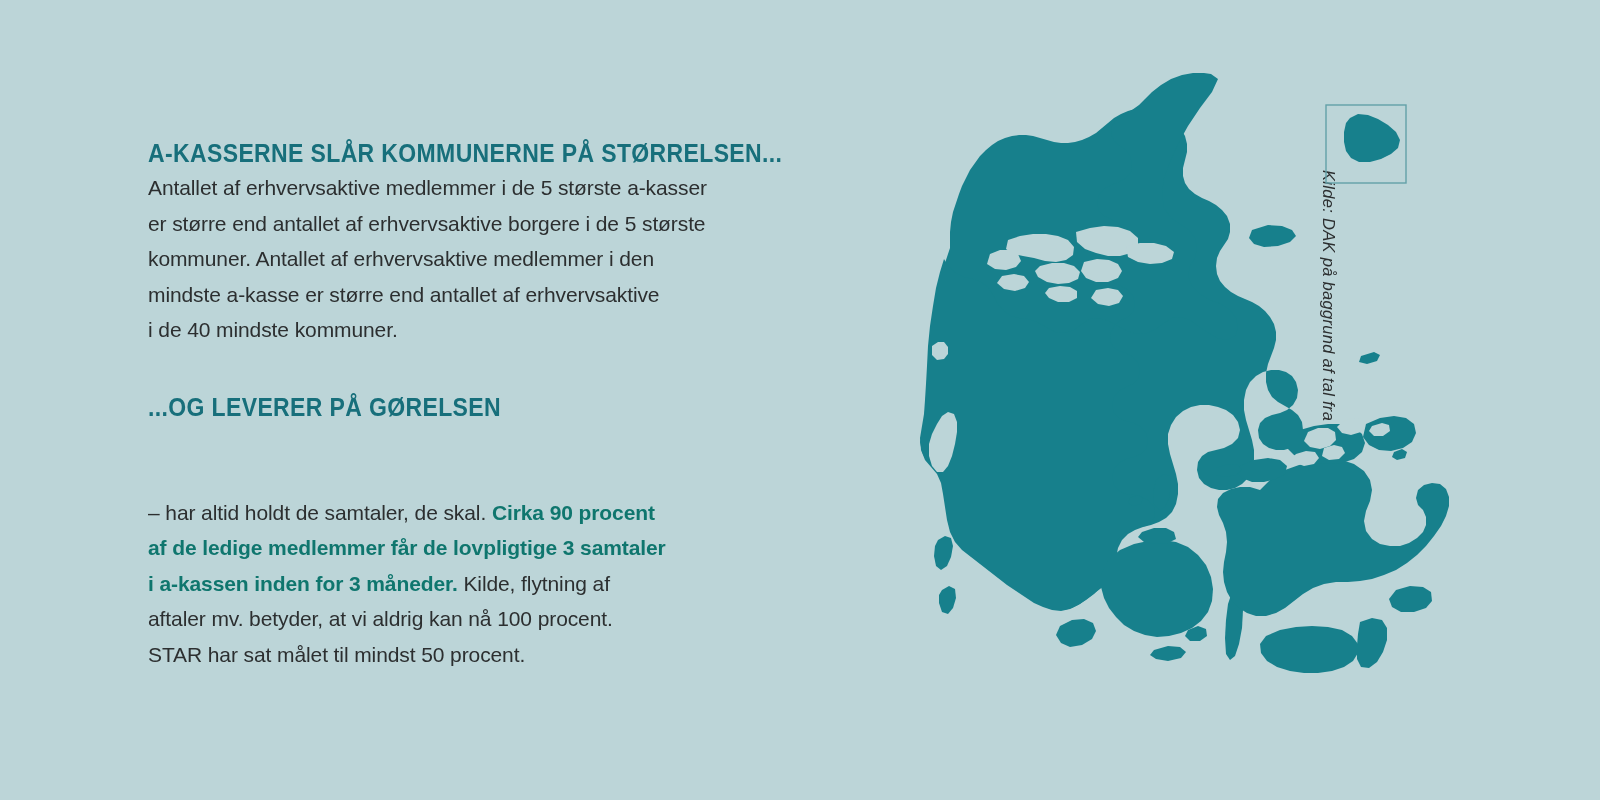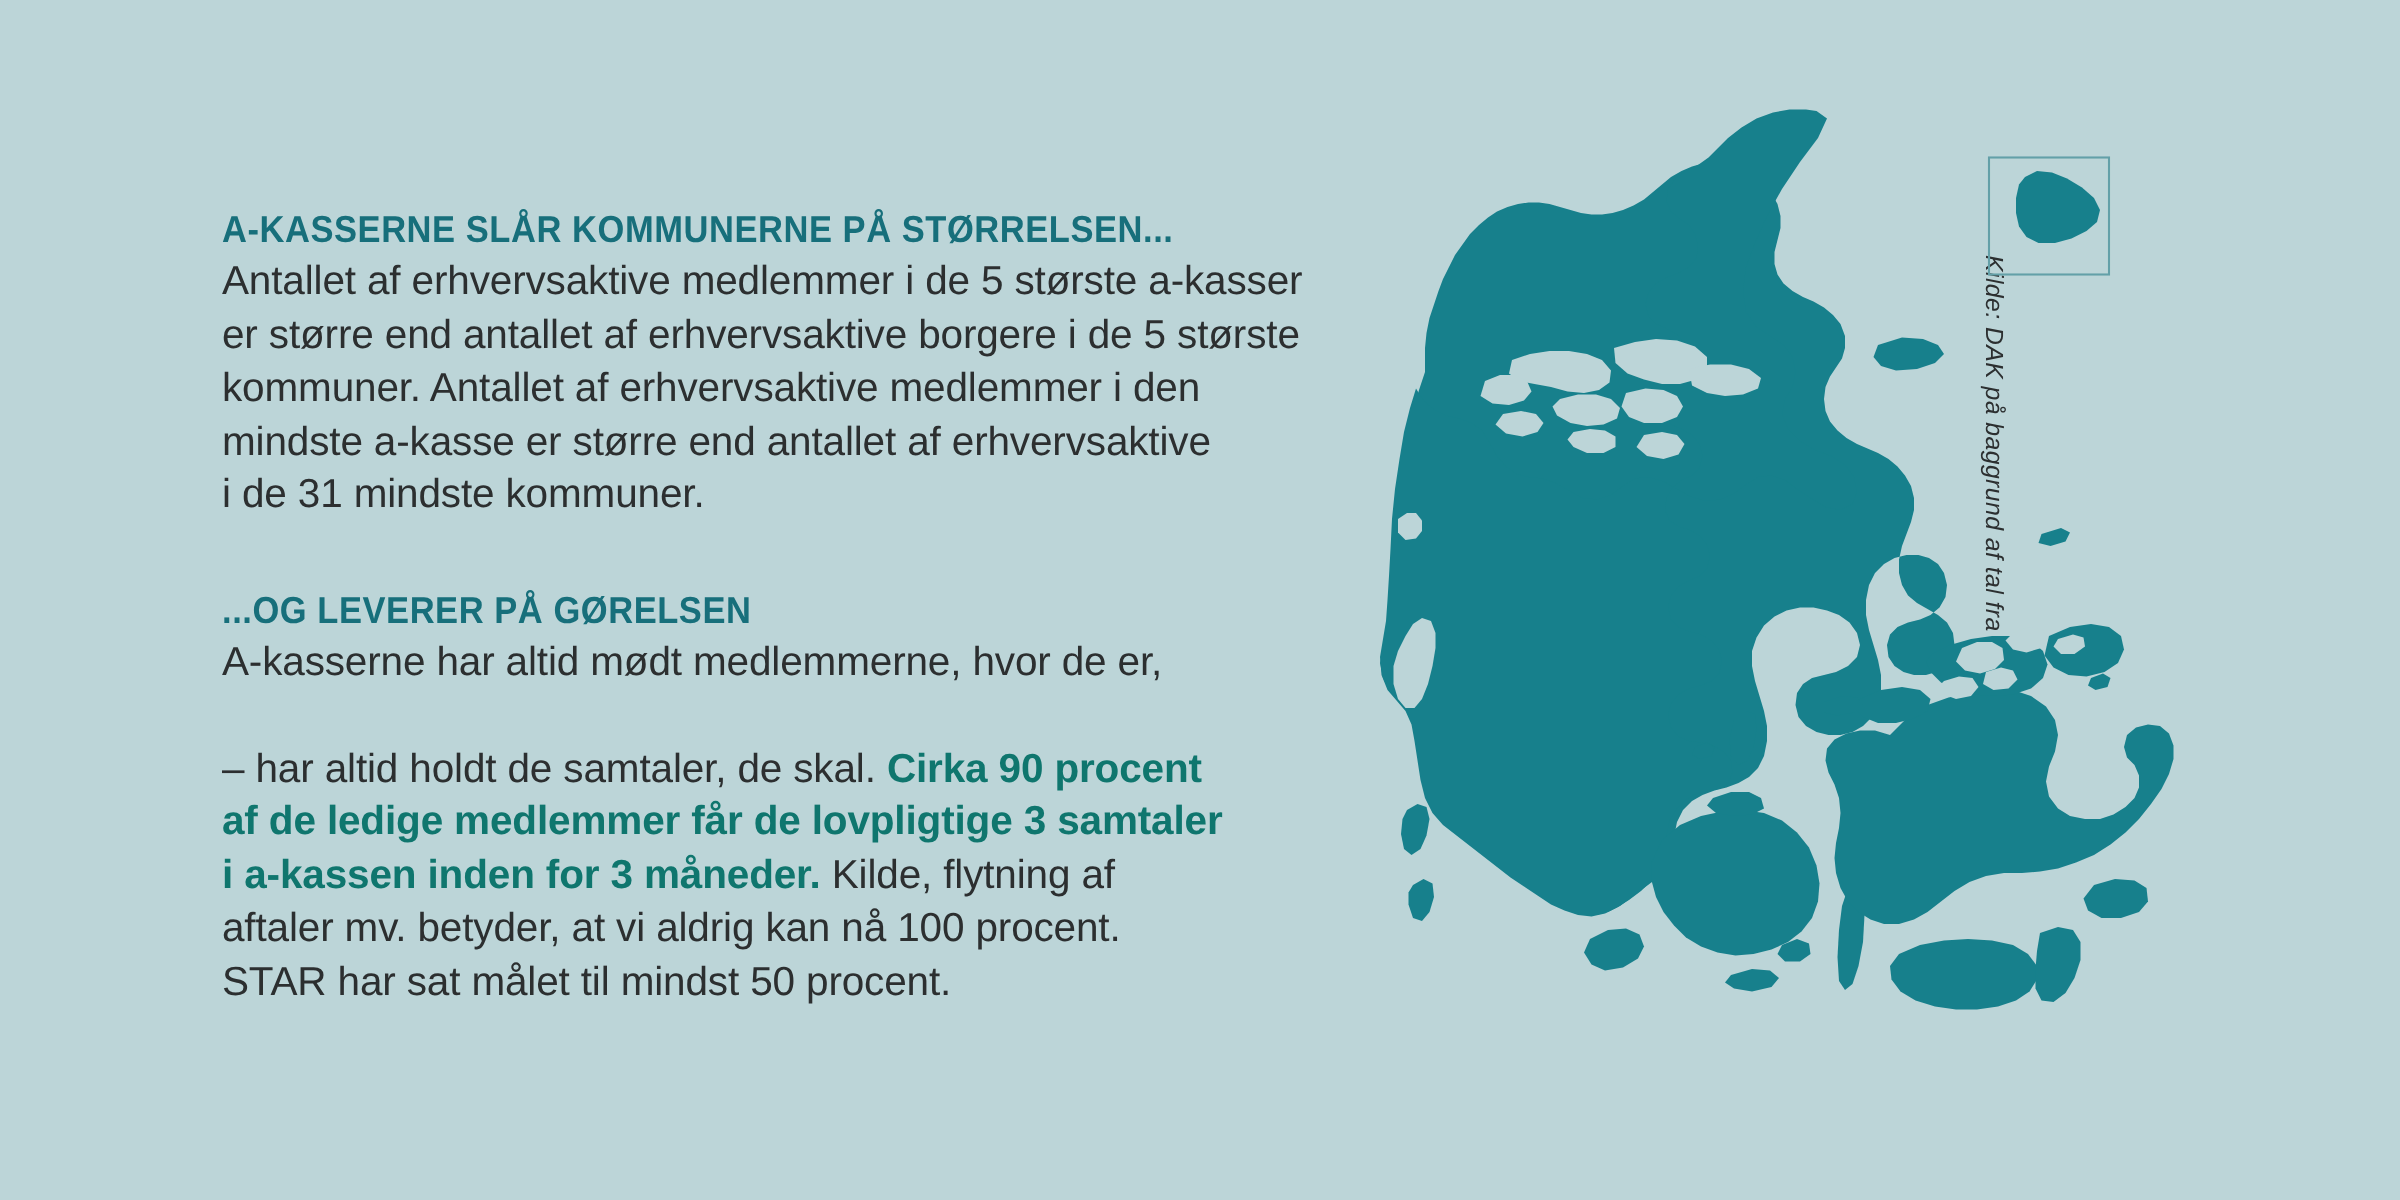--- a/index.html
+++ b/index.html
@@ -37,21 +37,21 @@
     line-height: 30px;
     letter-spacing: 0.4px;
     transform: scaleX(0.92);
     transform-origin: left center;
     margin: 0 0 2px 0;
     white-space: nowrap;
   }
 
   .block-body {
     color: #2c2f30;
-    font-size: 27px;
+    font-size: 21px;
     line-height: 35.5px;
     font-weight: 400;
     margin: 0;
     letter-spacing: -0.1px;
   }
   .block-body b,
   .block-body strong {
     font-weight: bold;
     color: #0f766e;
   }
@@ -103,28 +103,28 @@
 
   <div class="text-column">
 
     <div class="block block-one">
       <h2 class="block-heading">A-KASSERNE SLÅR KOMMUNERNE PÅ STØRRELSEN...</h2>
       <p class="block-body">
         <span>Antallet af erhvervsaktive medlemmer i de 5 største a-kasser</span><br>
         <span>er større end antallet af erhvervsaktive borgere i de 5 største</span><br>
         <span>kommuner. Antallet af erhvervsaktive medlemmer i den</span><br>
         <span>mindste a-kasse er større end antallet af erhvervsaktive</span><br>
-        <span>i de 31 mindste kommuner.</span>
+        <span>i de 40 mindste kommuner.</span>
       </p>
     </div>
 
     <div class="block block-two">
       <h2 class="block-heading">...OG LEVERER PÅ GØRELSEN</h2>
       <p class="block-body">
-        <span>A-kasserne har altid mødt medlemmerne, hvor de er,</span><br>
+        <br>
         <br>
         <span>– har altid holdt de samtaler, de skal. </span><b>Cirka 90 procent</b><br>
         <b>af de ledige medlemmer får de lovpligtige 3 samtaler</b><br>
         <b>i a-kassen inden for 3 måneder.</b><span> Kilde, flytning af</span><br>
         <span>aftaler mv. betyder, at vi aldrig kan nå 100 procent.</span><br>
         <span>STAR har sat målet til mindst 50 procent.</span>
       </p>
     </div>
 
   </div>

